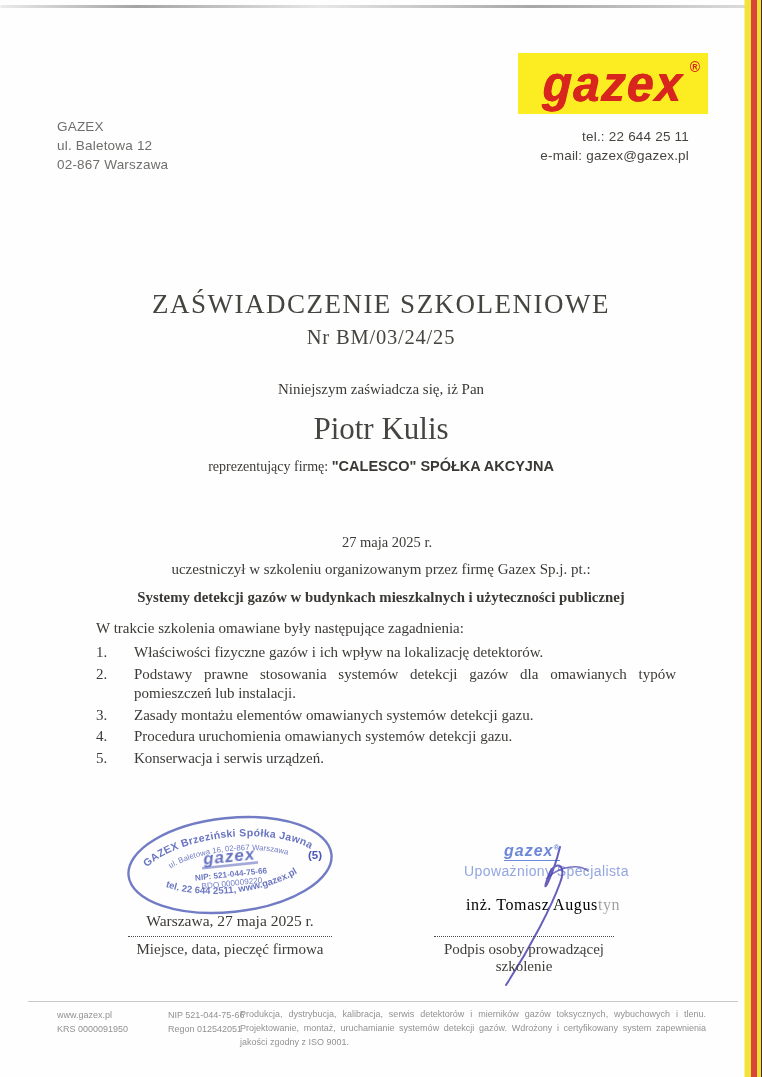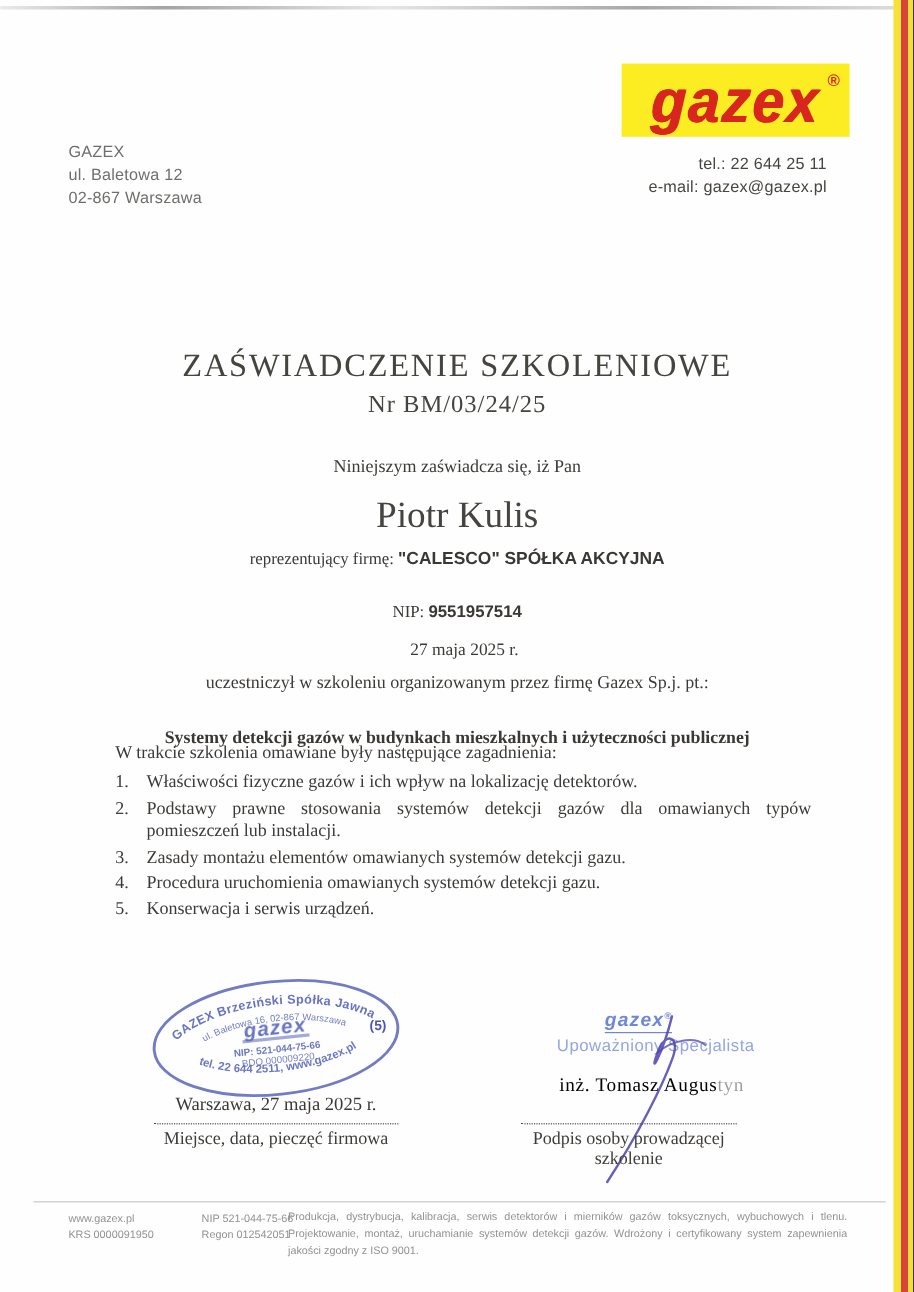--- a/index.html
+++ b/index.html
@@ -72,28 +72,28 @@
   .company-line { top: 458px; font-size: 14px; }
   .company-line .company-sans {
     font-family: "Liberation Sans", sans-serif; font-weight: 600; font-size: 14.5px; color: #3a3834;
   }
   .nip-line { top: 501px; font-size: 14px; }
   .nip-line .nip-sans {
     font-family: "Liberation Sans", sans-serif; font-weight: 600; font-size: 14px; color: #3a3834;
   }
   .date-line { top: 534px; font-size: 14.5px; padding-left: 12px; }
   .participation-line { top: 561px; font-size: 15px; }
-  .training-title { top: 607px; font-size: 14.8px; font-weight: 700; color: #3a3834; }
+  .training-title { top: 589px; font-size: 14.8px; font-weight: 700; color: #3a3834; }
 
   
   .topics-intro { position: absolute; left: 96px; top: 620px; font-size: 15px; }
   .topics { position: absolute; left: 96px; top: 643px; width: 580px; font-size: 15px; }
   .topic-row { display: flex; margin-bottom: 2.5px; line-height: 1.28; }
   .topic-num { width: 26px; flex: 0 0 26px; }
-  .topic-text { flex: 1; text-align: justify; }
+  .topic-text { flex: 1; text-align: justify; margin-left: 12px; }
 
   
   .stamp-wrap {
     position: absolute; left: 122px; top: 812px; width: 216px; height: 106px;
     transform: rotate(-6deg); opacity: .92;
   }
   .stamp-copy-num {
     position: absolute; left: 308px; top: 849px;
     font-family: "Liberation Sans", sans-serif;
     font-size: 11.5px; color: #4a58b5; font-weight: 600;
@@ -179,23 +179,20 @@
 
   <div class="centered cert-title">ZAŚWIADCZENIE SZKOLENIOWE</div>
   <div class="centered cert-number">Nr BM/03/24/25</div>
   <div class="centered cert-intro">Niniejszym zaświadcza się, iż Pan</div>
   <div class="centered person-name">Piotr Kulis</div>
 
   <div class="centered company-line">
     <span>reprezentujący firmę: </span><span class="company-sans">"CALESCO" SPÓŁKA AKCYJNA</span>
   </div>
 
-  <div class="centered nip-line">
-    <span>NIP: </span><span class="nip-sans">9551957514</span>
-  </div>
 
   <div class="centered date-line">27 maja 2025 r.</div>
   <div class="centered participation-line">uczestniczył w szkoleniu organizowanym przez firmę Gazex Sp.j. pt.:</div>
   <div class="centered training-title">Systemy detekcji gazów w budynkach mieszkalnych i użyteczności publicznej</div>
 
   <div class="topics-intro">W trakcie szkolenia omawiane były następujące zagadnienia:</div>
   <div class="topics">
     <div class="topic-row">
       <span class="topic-num">1.</span>
       <span class="topic-text">Właściwości fizyczne gazów i ich wpływ na lokalizację detektorów.</span>

